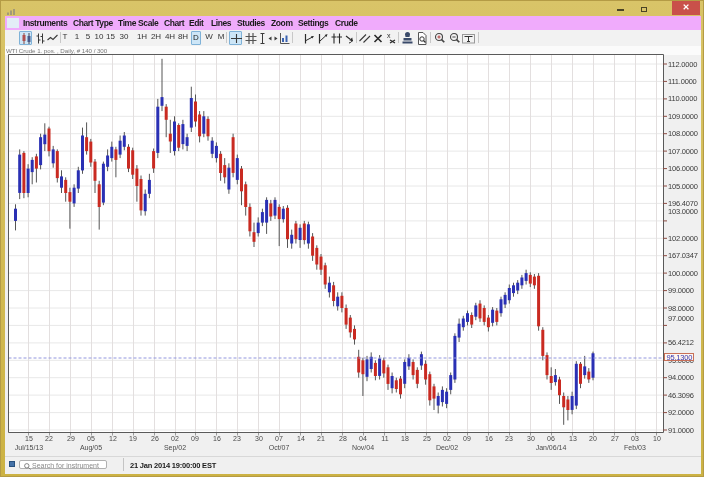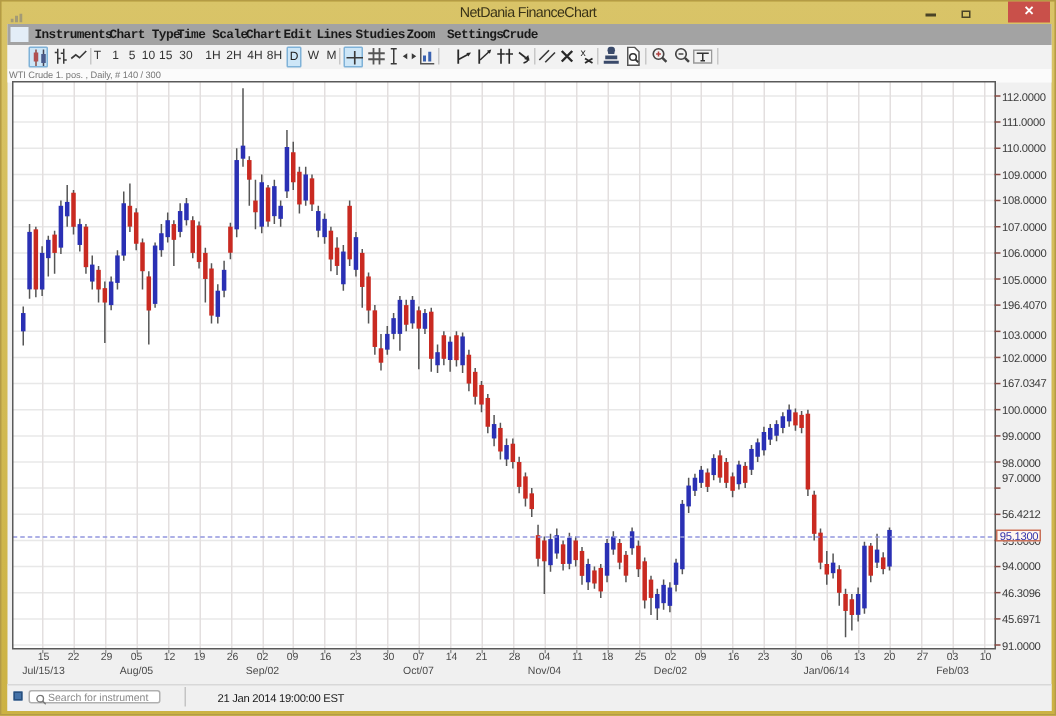--- a/index.html
+++ b/index.html
@@ -5,21 +5,21 @@
 html,body{width:704px;height:477px;overflow:hidden;font-family:"Liberation Sans",sans-serif;background:#d5bc55}
 #win{position:absolute;left:0;top:0;width:704px;height:477px;background:linear-gradient(#d9c468,#ccb243);border:1px solid #b49b45}
 #titlebar{position:absolute;left:0;top:0;width:100%;height:15px;}
 #title{position:absolute;left:0;right:0;top:2px;text-align:center;font-size:9.5px;letter-spacing:-0.4px;color:#3a3318;}
 #ticon{position:absolute;left:6px;top:8px;width:8px;height:6px;}
 #minb{position:absolute;left:616px;top:8px;width:7px;height:2px;background:#4a4326;}
 #maxb{position:absolute;left:640px;top:5.5px;width:6px;height:5.5px;border:1.2px solid #4a4326;}
 #closeb{position:absolute;left:671px;top:0;width:28px;height:14px;background:#c9504a;color:#fff;
  font-size:8.5px;text-align:center;line-height:13.5px;font-weight:bold}
 #client{position:absolute;left:4px;top:15px;width:696px;height:458px;background:#f0f0f0;}
-#menubar{position:absolute;left:0;top:0;width:100%;height:14px;background:#a3a3a3;font-family:Liberation Mono, monospace;}
+#menubar{position:absolute;left:0;top:0;width:100%;height:14px;background:#f0abfc;}
 .mi{position:absolute;top:2px;font-size:8.5px;font-weight:bold;color:#1a1a1a;letter-spacing:-0.4px}
 #toolbar{position:absolute;left:0;top:14px;width:100%;height:16px;background:#f2f2f2;}
 .tbtn{position:absolute;top:0.5px;height:14px;background:#cde6f7;border:1px solid #7fb2d8;border-radius:1px;text-align:center}
 .tbtn.txt{font-size:8px;color:#222;line-height:12px}
 .tbtn svg{display:block;margin:0 auto}
 .ticon{position:absolute;top:1px;height:13px}
 .tsep{position:absolute;top:2px;width:1px;height:11px;background:#c8c8c8}
 .tt{position:absolute;top:2px;width:14px;text-align:center;font-size:8px;color:#333}
 #chartlabel{position:absolute;left:0;top:30px;width:100%;height:9px;background:#fbfbfb;
  font-size:6.2px;letter-spacing:-0.05px;color:#777;padding-left:1px;line-height:9px}
@@ -27,26 +27,25 @@
 .ylab{position:absolute;left:667px;font-size:7.5px;color:#3a3a3a;line-height:9px;letter-spacing:-0.2px}
 .ptag{position:absolute;left:663px;width:30px;height:7.6px;font-size:7.5px;letter-spacing:-0.2px;color:#3535ac;background:#fff6f0;
  border:1px solid #c87058;line-height:7.6px;padding-left:1.5px;z-index:3;overflow:hidden}
 .xlab{position:absolute;top:434px;width:16px;text-align:center;font-size:7px;color:#4a4a4a}
 .mlab{position:absolute;top:443px;width:48px;text-align:center;font-size:7px;color:#4a4a4a}
 #statusbar{position:absolute;left:0;bottom:0;width:100%;height:18px;background:#f0f0f0;border-top:1px solid #d8d8d8}
 #sqicon{position:absolute;left:4px;top:3.5px;width:6px;height:6px;background:#4472a8;border:1px solid #28507e}
 #searchbox{position:absolute;left:14px;top:3px;width:88px;height:8.5px;background:#fff;border:1px solid #b0b0b0;border-radius:2px}
 #ssep{position:absolute;left:118px;top:1px;width:1px;height:13px;background:#c4c4c4}
 #searchbox span{position:absolute;left:12px;top:0.5px;font-size:7px;color:#8a8a8a}
-#stime{position:absolute;left:140px;top:3.5px;font-size:7.5px;letter-spacing:-0.2px;font-weight:normal;color:#1a1a1a}
+#stime{position:absolute;left:125px;top:3.5px;font-size:7.5px;letter-spacing:-0.2px;font-weight:bold;color:#1a1a1a}
 </style></head>
 <body>
 <div id="win">
  <div id="titlebar">
-  <div id="title">NetDania FinanceChart</div>
   <svg id="ticon" width="8" height="6" viewBox="0 0 8 6">
         <path d="M0 6 L0 3.5 2 3.5 2 6 M3 6 L3 1.5 5 1.5 5 6 M6 6 L6 0 8 0 8 6" fill="#a39a76"></path>
       </svg>
   <div id="minb"></div>
       <div id="maxb"></div>
       <div id="closeb">✕</div>
  </div>
  <div id="client">
   <div id="menubar">
         <div style="position:absolute;left:2px;top:2px;width:12px;height:10px;background:#e3edf7"></div>
@@ -419,32 +418,32 @@
 <line x1="662.0" y1="185.0" x2="666.0" y2="185.0" stroke="#8a4a42" stroke-width="1"></line>
 <line x1="662.0" y1="167.6" x2="666.0" y2="167.6" stroke="#8a4a42" stroke-width="1"></line>
 <line x1="662.0" y1="150.1" x2="666.0" y2="150.1" stroke="#8a4a42" stroke-width="1"></line>
 <line x1="662.0" y1="132.7" x2="666.0" y2="132.7" stroke="#8a4a42" stroke-width="1"></line>
 <line x1="662.0" y1="115.3" x2="666.0" y2="115.3" stroke="#8a4a42" stroke-width="1"></line>
 <line x1="662.0" y1="97.9" x2="666.0" y2="97.9" stroke="#8a4a42" stroke-width="1"></line>
 <line x1="662.0" y1="80.4" x2="666.0" y2="80.4" stroke="#8a4a42" stroke-width="1"></line>
 <line x1="662.0" y1="63.0" x2="666.0" y2="63.0" stroke="#8a4a42" stroke-width="1"></line>
 </svg>
    <div class="ylab" style="top:424.5px">91.0000</div>
-        <div class="ylab" style="top:407.1px">45.6971</div>
+        <div class="ylab" style="top:407.1px">92.0000</div>
         <div class="ylab" style="top:389.6px">46.3096</div>
         <div class="ylab" style="top:372.2px">94.0000</div>
         <div class="ylab" style="top:354.8px">95.0000</div>
         <div class="ylab" style="top:337.4px">56.4212</div>
         <div class="ylab" style="top:313px">97.0000</div>
         <div class="ylab" style="top:302.5px">98.0000</div>
         <div class="ylab" style="top:285.1px">99.0000</div>
         <div class="ylab" style="top:267.6px">100.0000</div>
         <div class="ylab" style="top:250.2px">167.0347</div>
         <div class="ylab" style="top:232.8px">102.0000</div>
-        <div class="ylab" style="top:218px">103.0000</div>
+        <div class="ylab" style="top:206px">103.0000</div>
         <div class="ylab" style="top:197.9px">196.4070</div>
         <div class="ylab" style="top:180.5px">105.0000</div>
         <div class="ylab" style="top:163.1px">106.0000</div>
         <div class="ylab" style="top:145.6px">107.0000</div>
         <div class="ylab" style="top:128.2px">108.0000</div>
         <div class="ylab" style="top:110.8px">109.0000</div>
         <div class="ylab" style="top:93.4px">110.0000</div>
         <div class="ylab" style="top:75.9px">111.0000</div>
         <div class="ylab" style="top:58.5px">112.0000</div>
    <div class="ptag" style="top:352.4px">95.1300</div>

